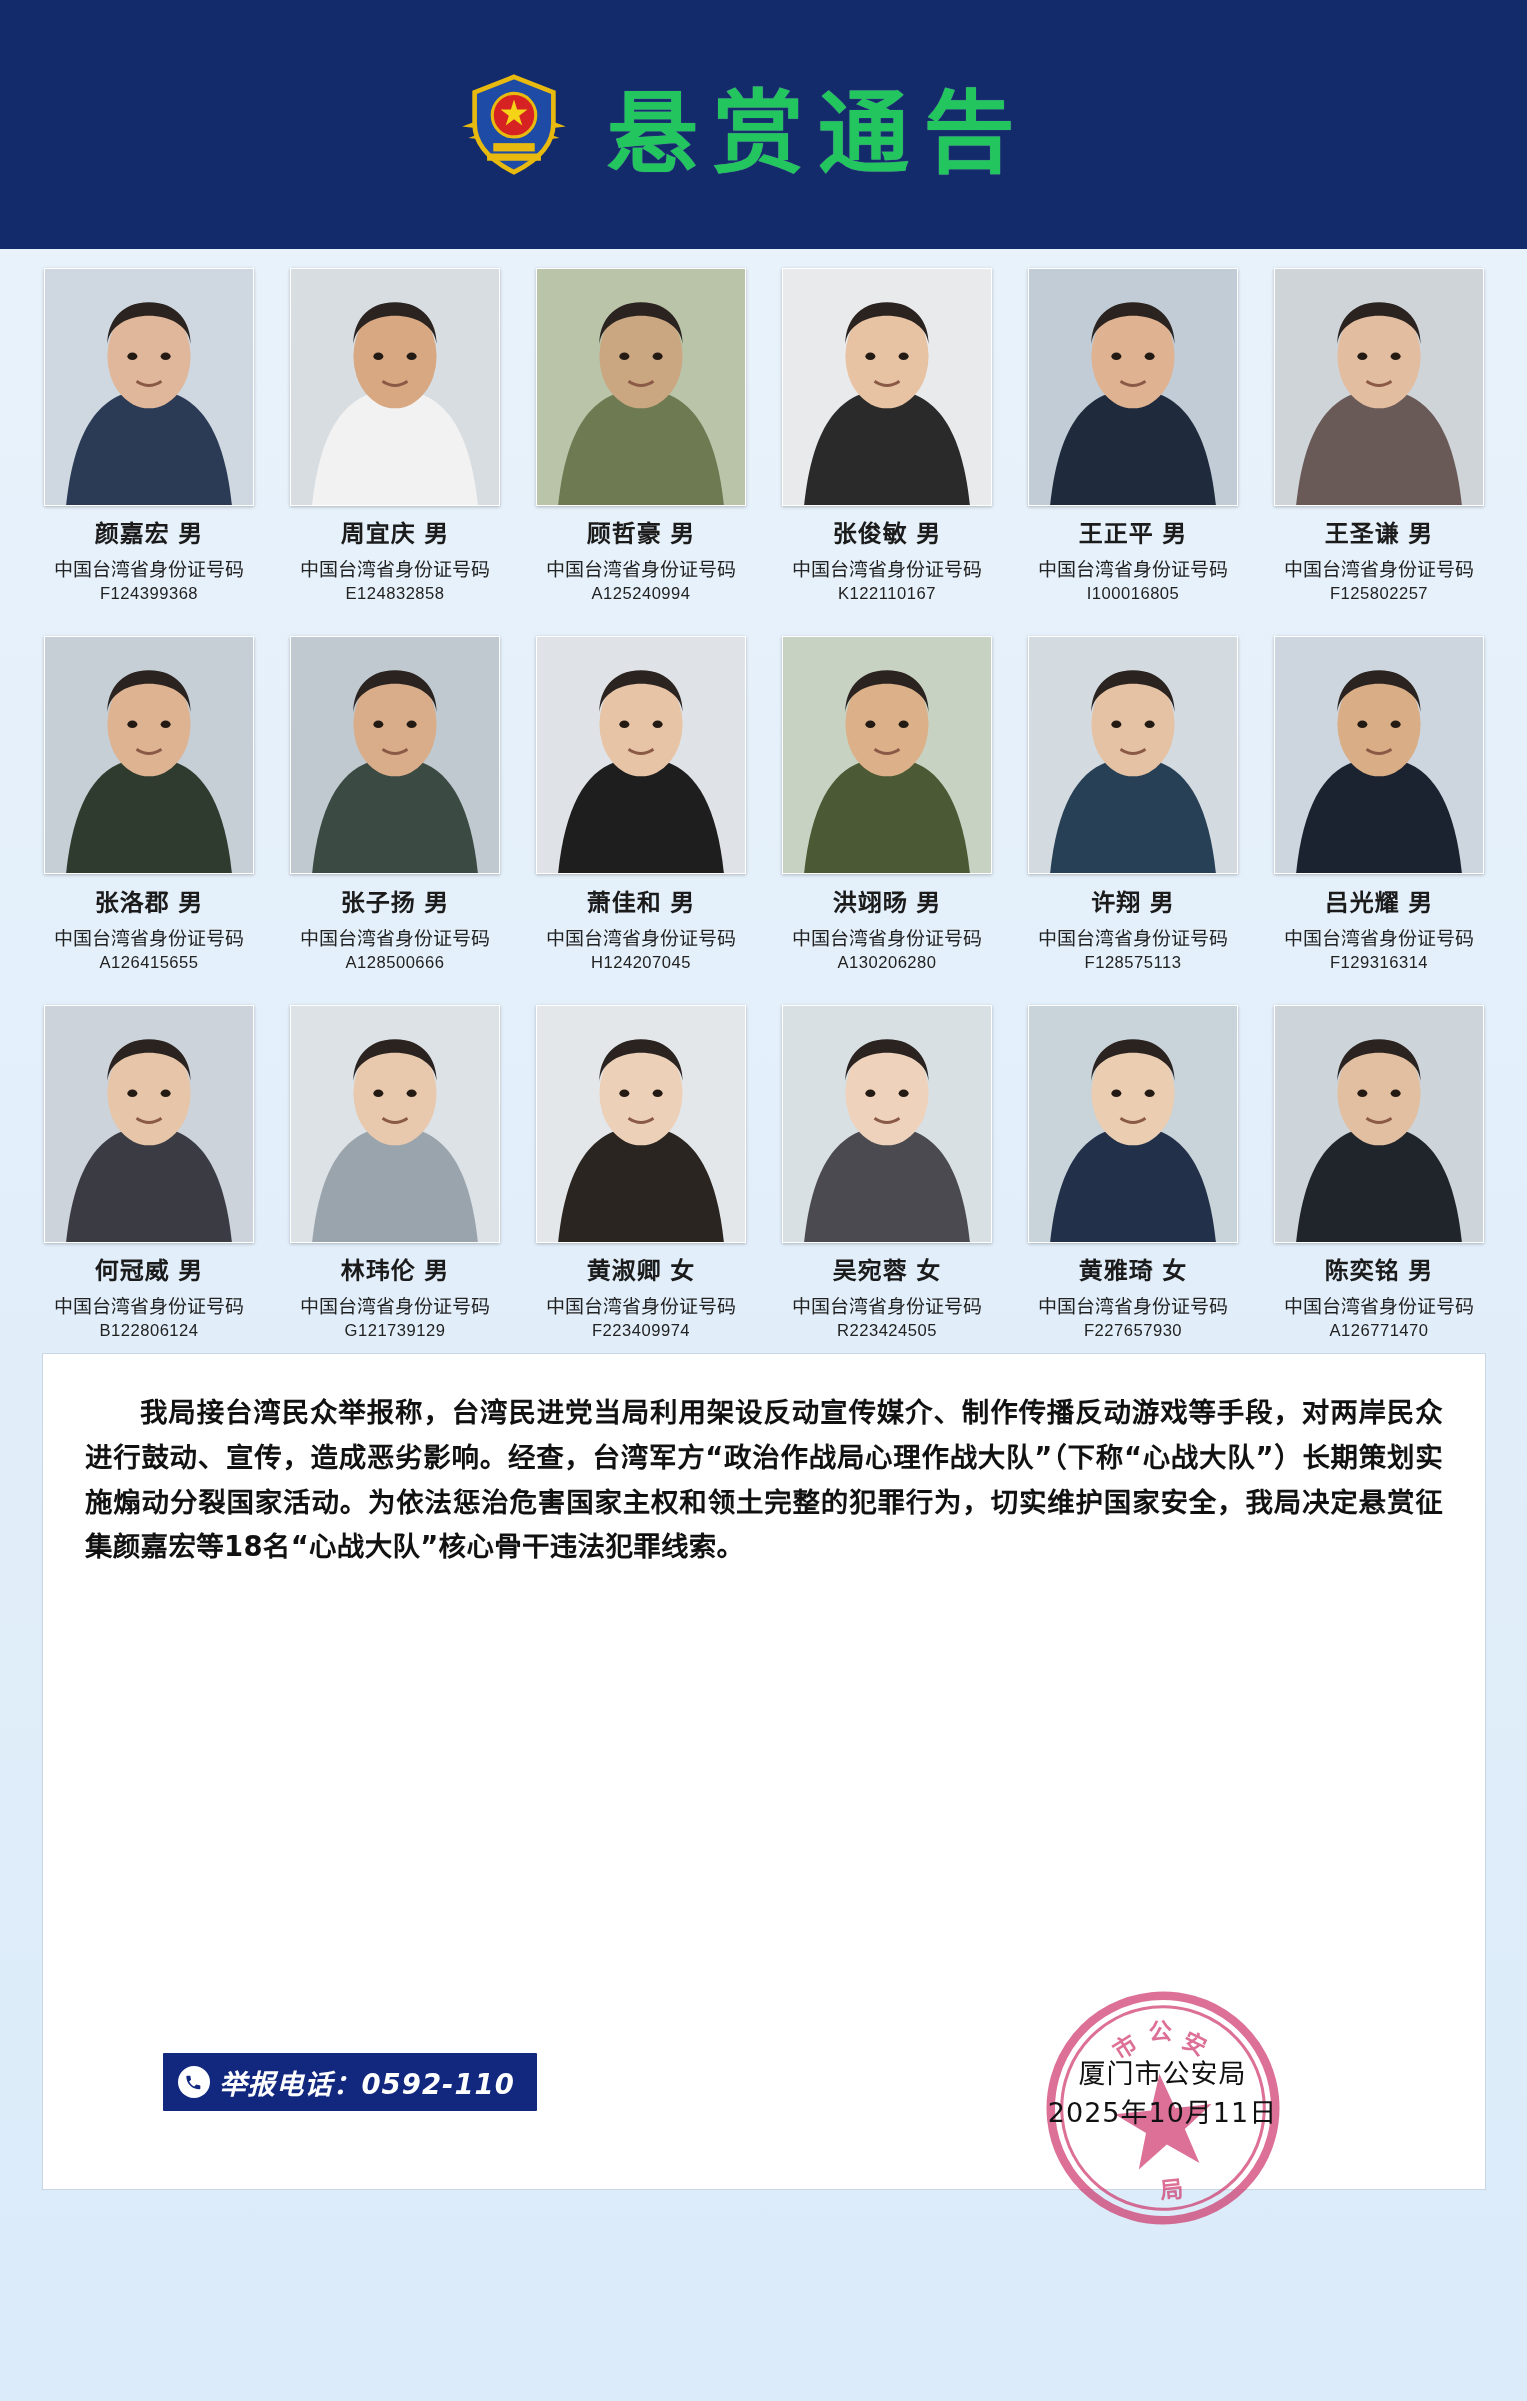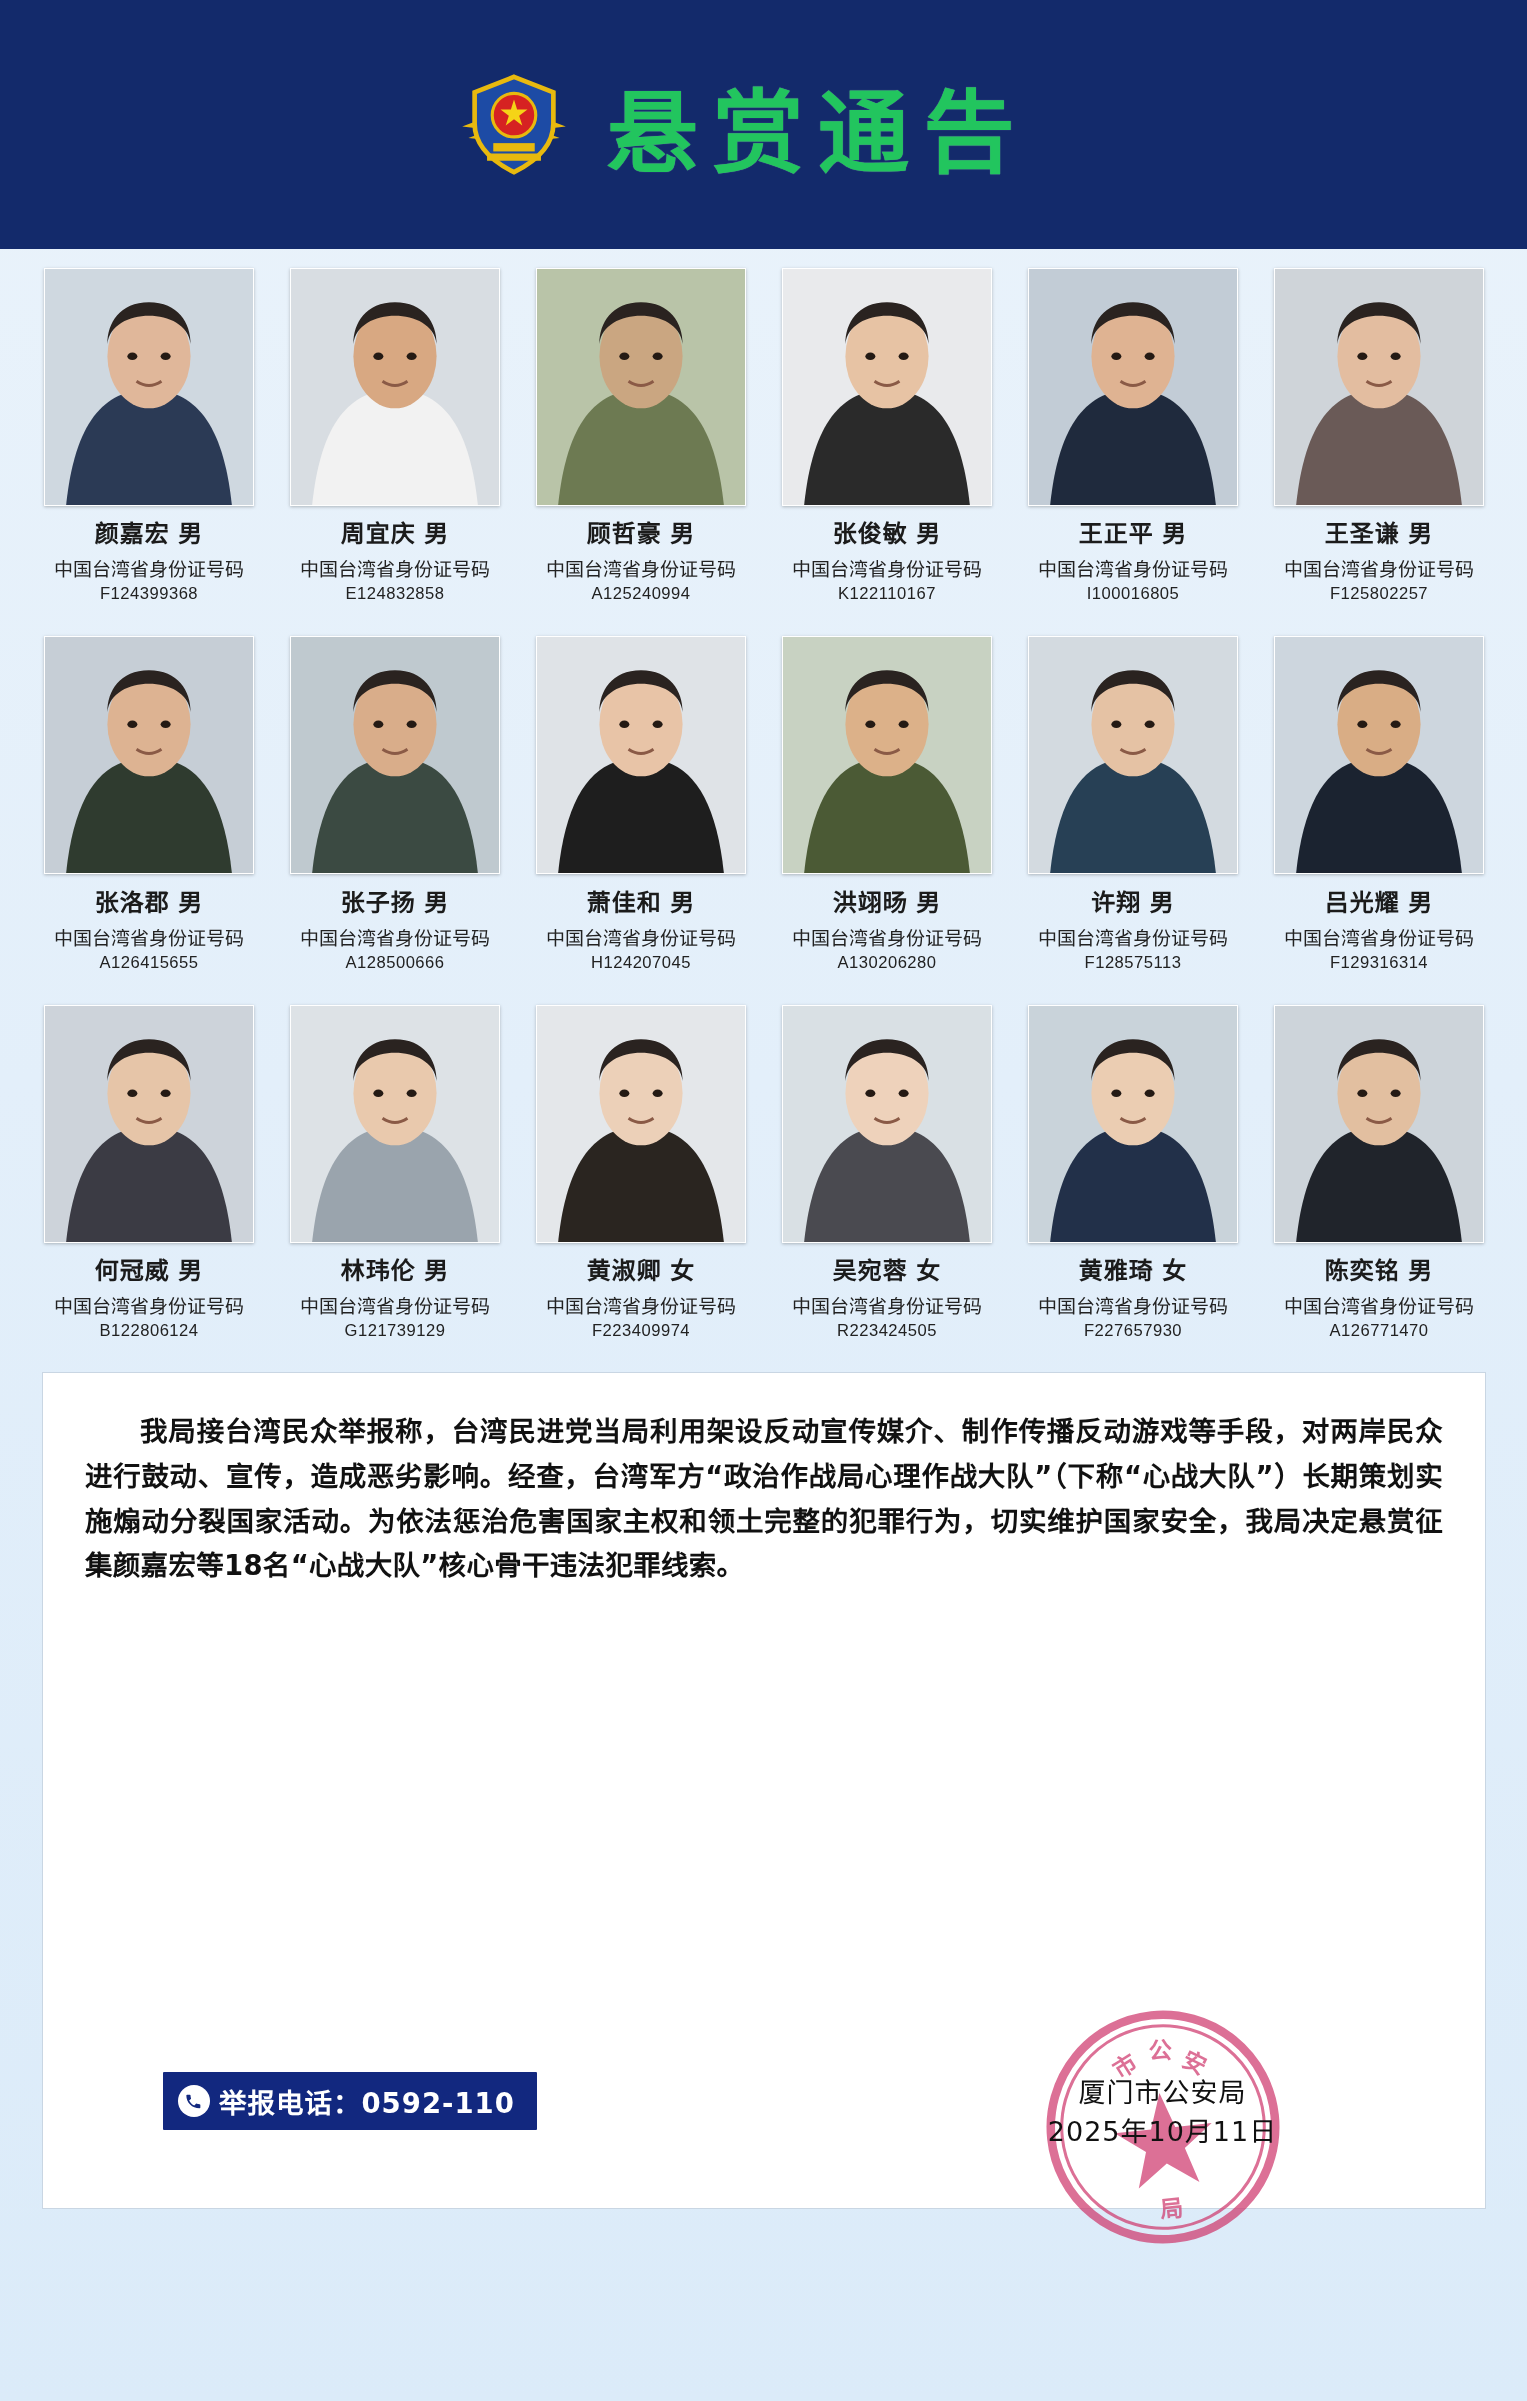--- a/index.html
+++ b/index.html
@@ -105,21 +105,21 @@
     margin-top: 3.1px;
     font-size: 16.6px;
     color: #222;
     letter-spacing: 0.5px;
     font-family: "Liberation Sans", sans-serif;
     white-space: nowrap;
   }
 
   
   .notice {
-    margin: 31px 42px 0 42px;
+    margin: 12px 42px 0 42px;
     background: #ffffff;
     border: 1px solid #c9d6e3;
     box-sizing: border-box;
     padding: 36px 42px 31px 42px;
     position: relative;
     height: 837px;
   }
   .notice p {
     margin: 0 0 3.1px 0;
     font-size: 27.5px;
@@ -137,20 +137,21 @@
     position: absolute;
     left: 120px;
     bottom: 78px;
     background: #12287f;
     color: #ffffff;
     display: flex;
     align-items: center;
     gap: 9.4px;
     padding: 9.4px 22px 9.4px 14.6px;
     border-radius: 1px;
+    font-style: italic;
   }
   .tip-icon {
     width: 32px;
     height: 32px;
     border-radius: 50%;
     background: #ffffff;
     color: #12287f;
     display: flex;
     align-items: center;
     justify-content: center;

